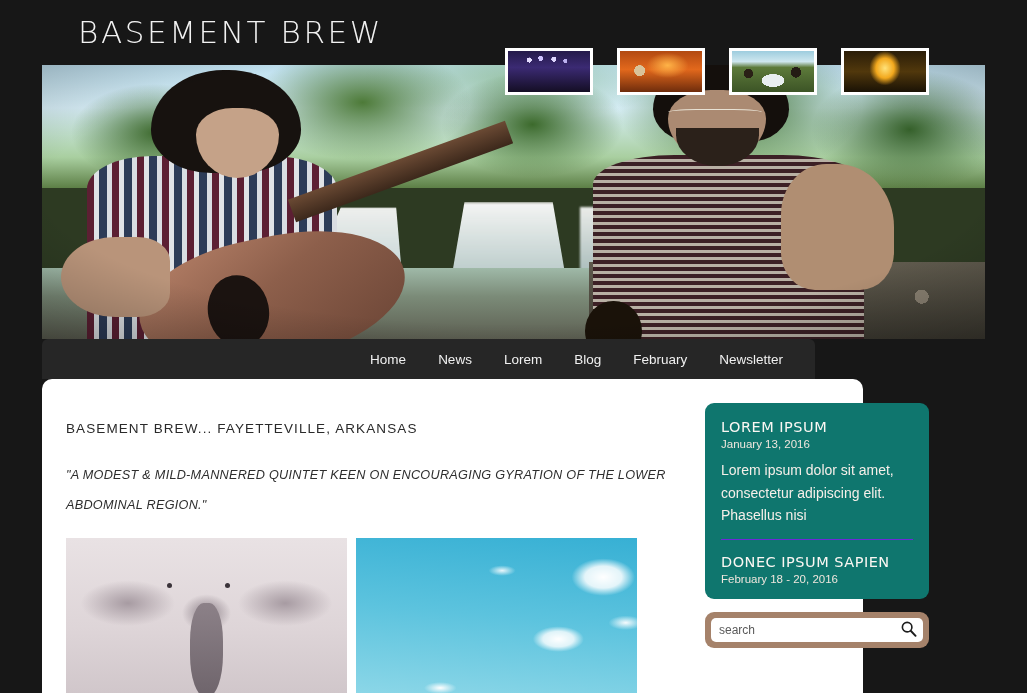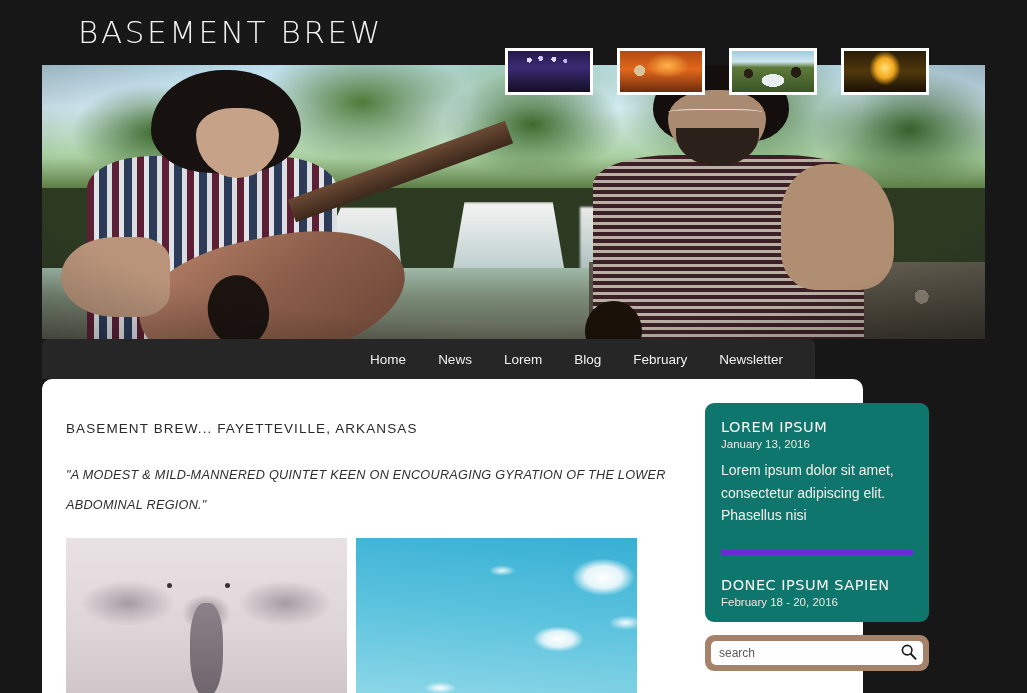--- a/index.html
+++ b/index.html
@@ -301,21 +301,21 @@
     position: absolute;
     left: 663px; top: 24px;
     width: 224px;
   }
   .widget {
     background: #0f766e;
     border-radius: 9px;
     padding: 16px 16px 14px 16px;
     color: #f5efe9;
   }
-  .post + .post { margin-top: 23px; padding-top: 22px; border-top: 5px solid #6d28d9; }
+  .post + .post { margin-top: 12px; padding-top: 14px; border-top: 1px solid #6d28d9; }
   .post-title {
     font-size: 14.5px;
     letter-spacing: .5px;
     font-weight: 400;
     color: #fbf7f3;
     font-family: "DejaVu Sans", sans-serif;
   }
   .post-date {
     margin-top: 3px;
     font-size: 11.5px;

